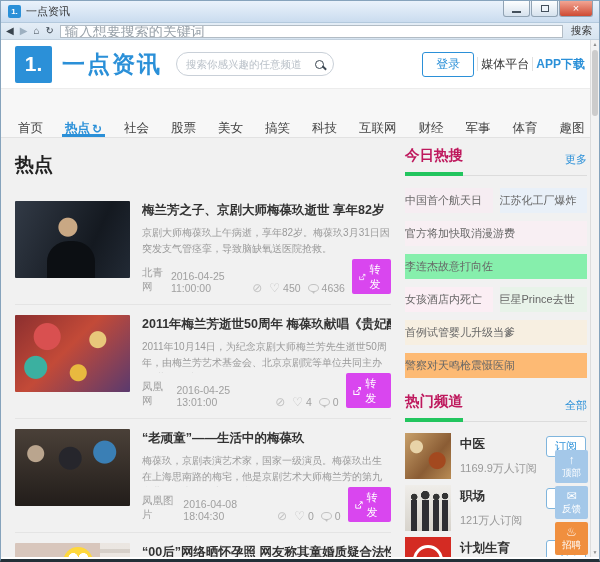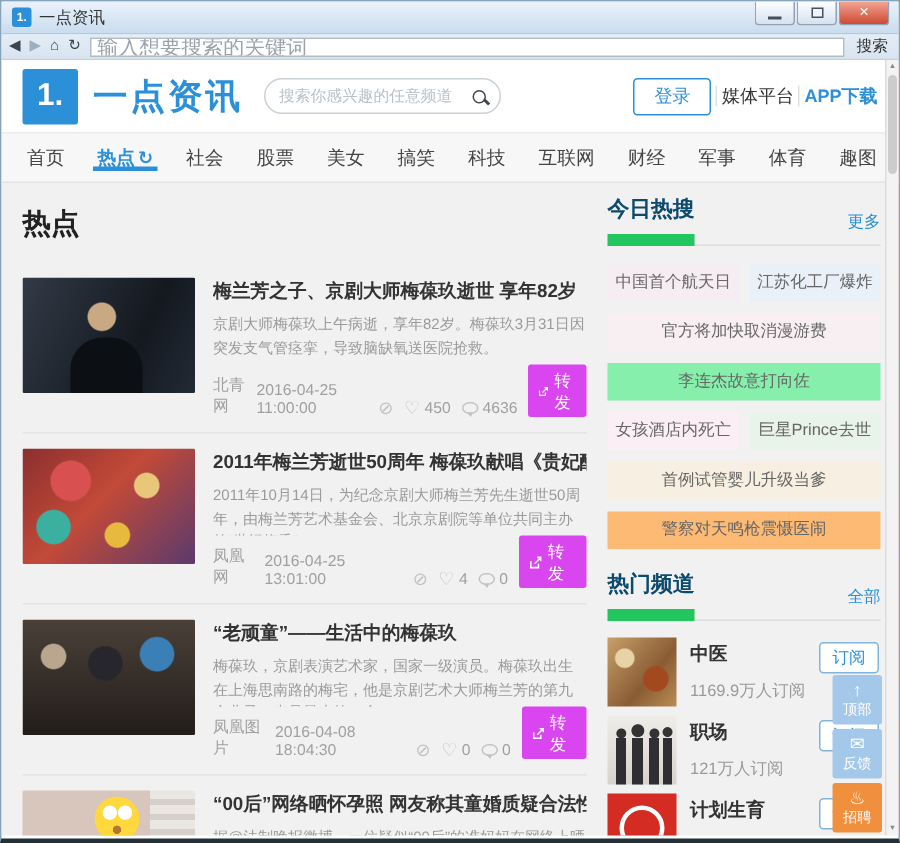--- a/index.html
+++ b/index.html
@@ -44,22 +44,22 @@
   .hdr-search input::placeholder { color:#b9c0c8; }
   .mag { width:9px; height:9px; border:1.5px solid #3c4752; border-radius:50%; position:relative; flex:none; }
   .mag::after { content:""; position:absolute; width:5px; height:1.5px; background:#3c4752; transform:rotate(45deg);
     right:-4px; bottom:-1px; }
   .hdr-right { margin-left:auto; display:flex; align-items:center; gap:3px; font-size:12px;text-align:right; }
   .login-btn { border:1px solid #2b90d8; color:#2b90d8; border-radius:3px; padding:3px 13px; background:#fff; font-size:12px; }
   .vdiv { width:1px; height:14px; background:#e0e0e0; }
   .media-link { color:#333; }
   .app-link { color:#2b90d8; font-weight:bold; }
 
-  .nav { height:34px; background:#f7f7f7; border-top:1px solid #ececec; border-bottom:1px solid #e2e2e2;
-    display:flex; align-items:center; padding:0 6px; font-size:12.5px; color:#444; }
+  .nav { height:50px; background:#f7f7f7; border-top:1px solid #ececec; border-bottom:1px solid #e2e2e2;
+    display:flex; align-items:flex-end; padding:0 6px; font-size:12.5px; color:#444; }
   .nav-tab { display:flex; align-items:center; padding:0 11px; position:relative; white-space:nowrap; }
   .nav-tab.active { color:#2b90d8; font-weight:bold; }
   .nav-tab.active::after { content:""; position:absolute; left:8px; right:8px; bottom:0; height:3px; background:#2b90d8; }
   .tab-refresh { margin-left:2px; font-size:12px; color:#2b90d8; }
   .nav-plus { margin-left:auto; color:#2b90d8; font-size:17px; display:flex; align-items:center; padding:0 10px; }
 
   .content { padding:8px 12px 0 14px; }
   .columns { display:flex; gap:14px; }
   .left-col { flex:1; min-width:0; }
   .section-title { font-size:19px; color:#222; font-weight:bold; margin:6px 0 13px; }
@@ -107,26 +107,26 @@
       radial-gradient(circle at 34% 36%, #fff 0 4.5px, transparent 5px),
       radial-gradient(circle at 68% 36%, #fff 0 4.5px, transparent 5px),
       radial-gradient(circle at 34% 28%, #5b3d1e 0 2px, transparent 2.4px),
       radial-gradient(circle at 68% 28%, #5b3d1e 0 2px, transparent 2.4px),
       radial-gradient(circle at 50% 74%, #b5742f 0 2.6px, transparent 3px),
       #ffd83d; }
 
   
   .sidebar { width:182px; flex:none; }
   .side-sec-hd { display:flex; justify-content:space-between; align-items:flex-end; border-bottom:1px solid #dcdcdc; }
-  .side-title { font-size:14.5px; font-weight:bold; color:#0c4a6e; padding-bottom:7px; border-bottom:8px solid #22c55e;
+  .side-title { font-size:14.5px; font-weight:bold; color:#be185d; padding-bottom:7px; border-bottom:4px solid #22c55e;
     margin-bottom:-1px; }
   .side-link { color:#2b90d8; font-size:11px; padding-bottom:8px; }
   .tags { margin-top:12px; }
   .tag-row { display:flex; gap:7px; margin-bottom:8px; }
-  .tag { flex:1; height:25px; line-height:25px; text-align:center; font-size:11px; color:#666;
+  .tag { flex:1; height:25px; line-height:25px; font-size:11px; color:#666;
     white-space:nowrap; overflow:hidden; }
   .hot-channels { margin-top:14px; }
   .channels { margin-top:11px; }
   .channel { display:flex; gap:9px; margin-bottom:6px; position:relative; }
   .ch-img { width:46px; height:46px; flex:none; position:relative; overflow:hidden; }
   .ch-name { font-size:12.5px; font-weight:bold; color:#333; margin-top:3px; }
   .ch-subs { font-size:11px; color:#999; margin-top:8px; }
   .sub-btn { position:absolute; right:1px; top:3px; border:1px solid #7fb5dd; color:#2b90d8; font-size:11px;
     padding:2px 8px; border-radius:3px; background:#fff; }
   .art-tcm { background:

